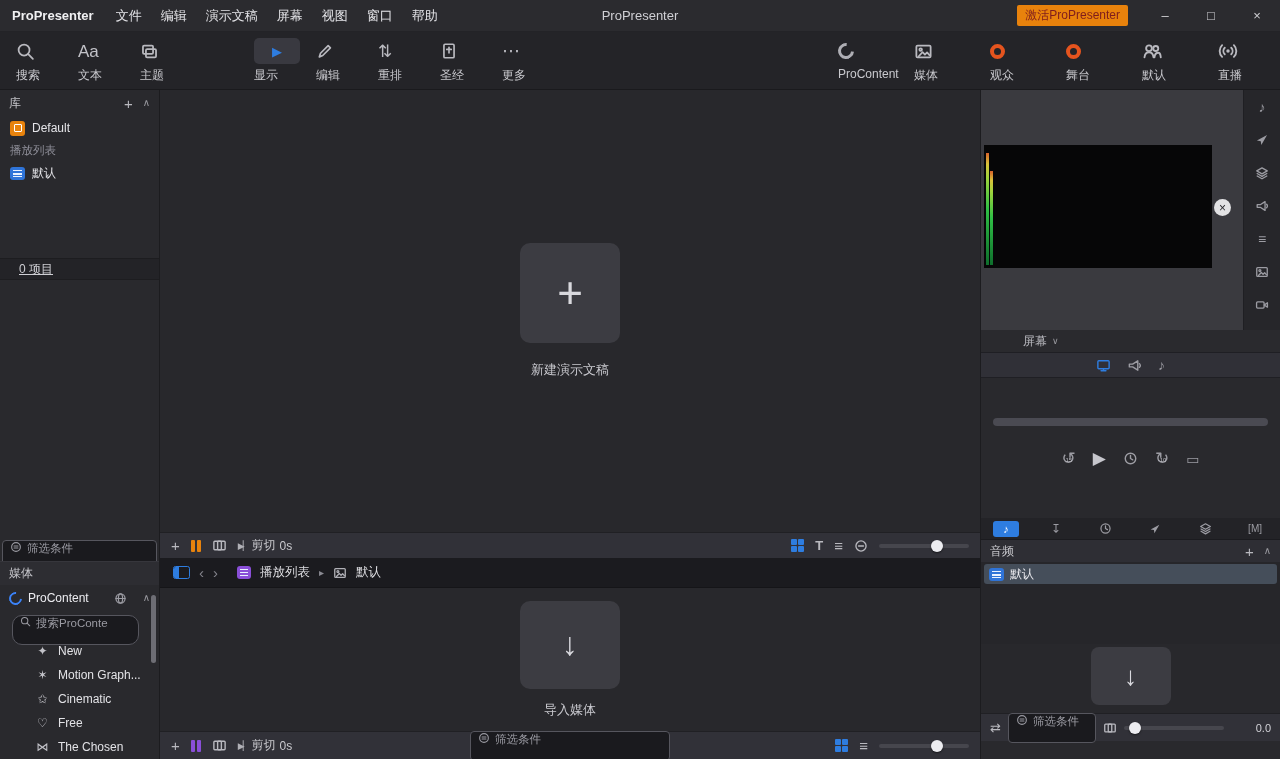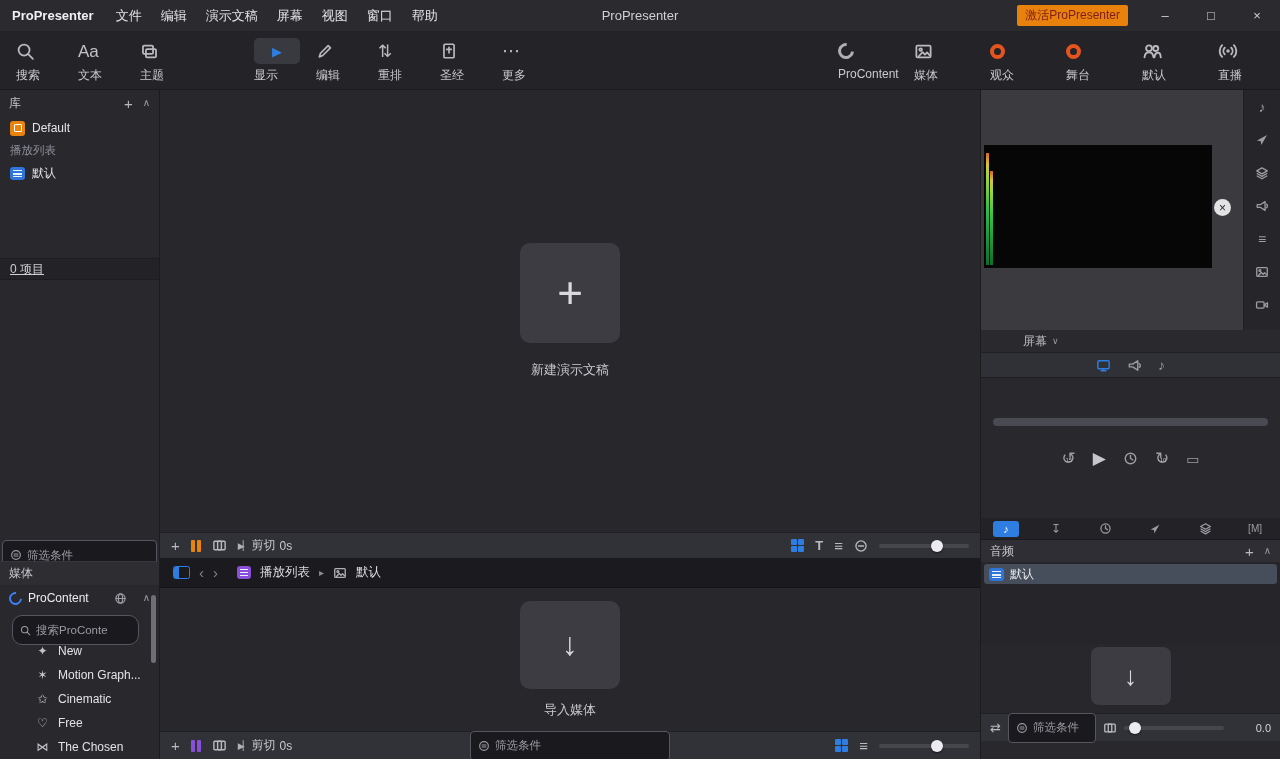--- a/index.html
+++ b/index.html
@@ -38,24 +38,24 @@
 .lp-head{height:26px;display:flex;align-items:center;padding:0 9px;color:#c6c6cb;}
 .ic-plus{color:#b9b9bf;font-size:15px;line-height:1;}
 .ic-chev{color:#9a9aa0;font-size:10px;margin-left:10px;line-height:1;}
 .lp-row{height:24px;display:flex;align-items:center;gap:7px;padding:0 10px;color:#e4e4e8;}
 .lib-icon{width:15px;height:15px;border-radius:3px;background:#e8830d;position:relative;flex:none;}
 .lib-icon::after{content:"";position:absolute;inset:3.5px;border:1.5px solid #fff;border-radius:1px;}
 .pl-icon{width:15px;height:13px;border-radius:3px;background:#2f74d8;position:relative;flex:none;}
 .pl-icon::after{content:"";position:absolute;left:3px;right:3px;top:3px;bottom:3px;background:repeating-linear-gradient(to bottom,#e8f1ff 0 1.4px,transparent 1.4px 3.1px);}
 .pl-icon.purple{background:#8a4fd8;width:14px;}
 .lp-sub{height:21px;display:flex;align-items:center;padding:0 10px;color:#90909a;font-size:11.5px;}
-.count-bar{height:22px;background:#232327;border-top:1px solid #1d1d20;border-bottom:1px solid #1d1d20;display:flex;align-items:center;padding:0 10px;color:#cfcfd4;text-decoration:underline;}
+.count-bar{height:22px;background:#232327;border-top:1px solid #1d1d20;border-bottom:1px solid #1d1d20;display:flex;align-items:center;padding:0 19px;color:#cfcfd4;text-decoration:underline;}
 .lp-mid{flex:1;}
 .filter-row{height:24px;padding:3px 2px;}
-.pill{height:30px;background:#1a1a1e;border:1px solid #56565e;border-radius:4px;display:flex;align-items:center;gap:5px;padding:0 7px;color:#9a9aa2;font-size:11.5px;white-space:nowrap;overflow:hidden;}
+.pill{height:30px;background:#1a1a1e;border:1px solid #56565e;border-radius:4px;display:flex;align-items:flex-start;gap:5px;padding:0 7px;color:#9a9aa2;font-size:11.5px;white-space:nowrap;overflow:hidden;}
 .pill.round{border-radius:10px;}
 .media-block{position:relative;}
 .mp-head{height:24px;background:#2d2d32;border-top:1px solid #36363c;display:flex;align-items:center;padding:0 9px;color:#c6c6cb;}
 .mp-src{height:26px;display:flex;align-items:center;gap:6px;padding:0 9px;color:#ececf0;}
 .mp-search{height:28px;padding:4px 20px 4px 12px;}
 .mp-item{height:24px;display:flex;align-items:center;gap:9px;padding:0 10px 0 36px;color:#e2e2e6;}
 .mp-item .ci{color:#c2c2c8;font-size:12px;width:13px;text-align:center;line-height:1;}
 .scroll-thumb{position:absolute;right:3px;top:34px;width:5px;height:68px;border-radius:2.5px;background:#6e6e75;}
 
 .center{width:820px;display:flex;flex-direction:column;background:#28282c;}

